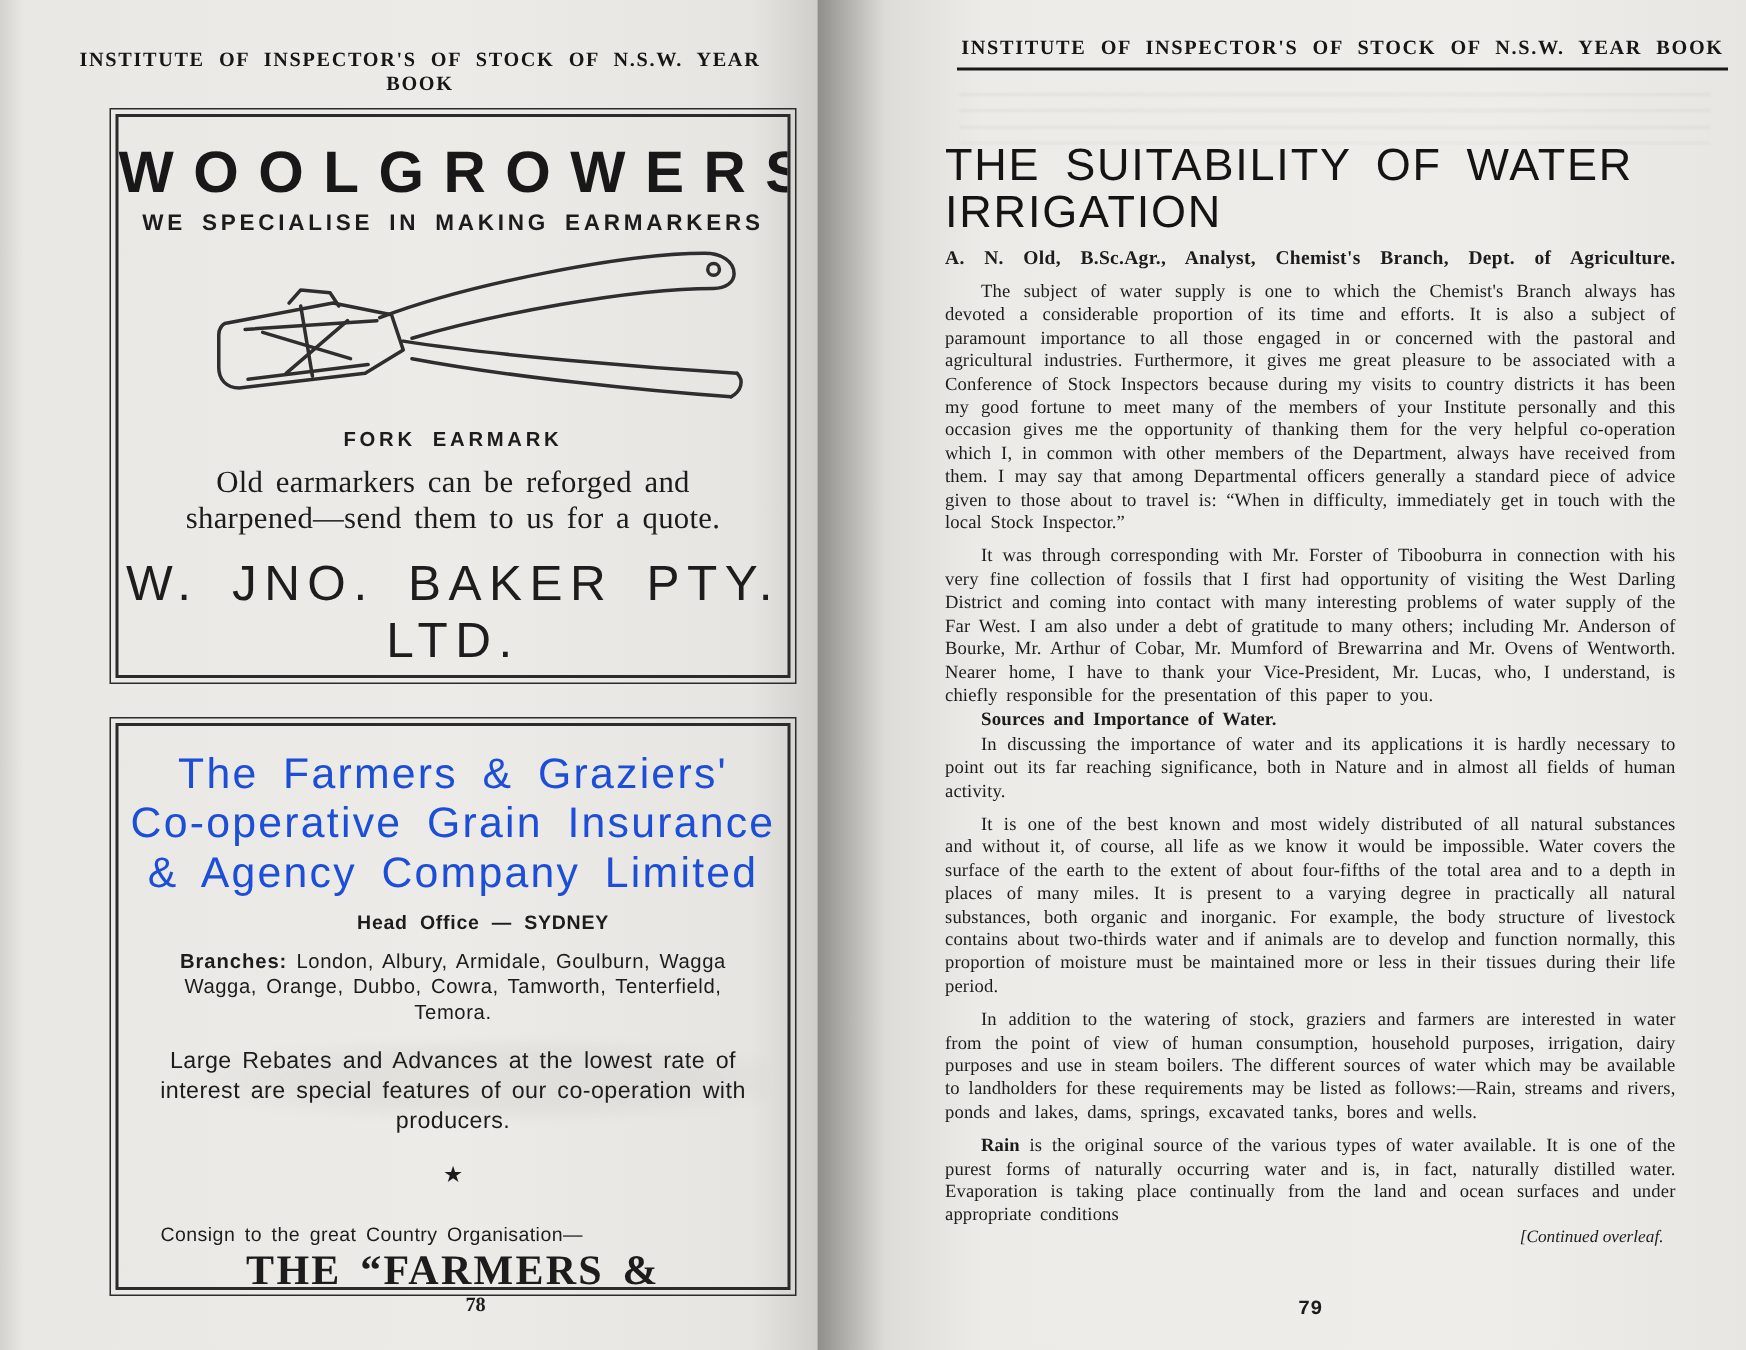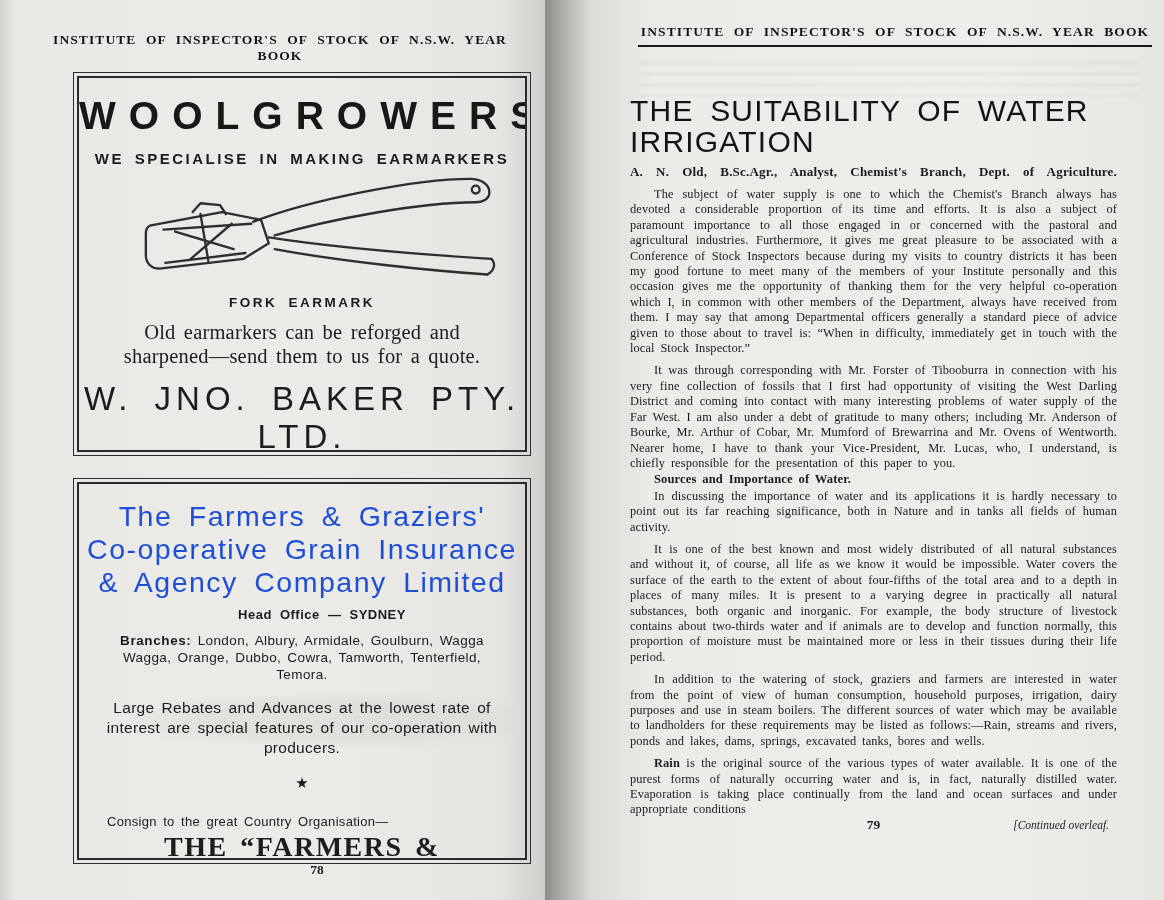--- a/index.html
+++ b/index.html
@@ -16,21 +16,21 @@
   .bleed{position:absolute;left:640px;top:62px;width:500px;height:34px;opacity:.5;filter:blur(1.1px);
        background:repeating-linear-gradient(180deg,rgba(90,90,88,.14) 0 2px,transparent 2px 11px);}
   .bleed2{position:absolute;left:110px;top:690px;width:400px;height:60px;opacity:.35;filter:blur(2.5px);
        background:radial-gradient(ellipse at 55% 50%,rgba(120,118,112,.25) 0 40%,transparent 70%);}
   .ad-box{position:absolute;left:73px;width:458px;border:1.5px solid #2b2b2b;padding:3px;box-sizing:border-box;}
   .ad-inner{border:2.5px solid #2b2b2b;width:100%;height:100%;box-sizing:border-box;text-align:center;overflow:hidden;}
   .ad1{top:72px;height:384px;}
   .ad2{top:478px;height:386px;}
   .wg-title{margin-top:16px;font-family:"Liberation Sans",sans-serif;font-weight:bold;
        font-size:39px;letter-spacing:13px;color:#181818;}
-  .wg-sub{margin-top:12px;font-family:"Liberation Sans",sans-serif;font-weight:bold;
+  .wg-sub{margin-top:2px;font-family:"Liberation Sans",sans-serif;font-weight:bold;
        font-size:15px;letter-spacing:2.5px;word-spacing:4px;}
   .wg-art{margin:6px auto 0 auto;display:block;}
   .wg-caption{font-family:"Liberation Sans",sans-serif;font-weight:bold;font-size:13.5px;letter-spacing:2.5px;word-spacing:5px;}
   .wg-body{margin-top:10px;font-size:20.5px;line-height:24px;letter-spacing:.2px;word-spacing:3px;}
   .wg-company{margin-top:12px;font-family:"Liberation Sans",sans-serif;font-size:33px;
        letter-spacing:5px;word-spacing:8px;color:#1d1d1d;}
   .fg-title{margin-top:16px;font-family:"Liberation Sans",sans-serif;font-weight:normal;
        font-size:28.5px;line-height:33px;letter-spacing:1.5px;word-spacing:7px;color:#1d4ed8;}
   .fg-head-office{margin-top:8px;font-family:"Liberation Sans",sans-serif;font-weight:bold;
        font-size:13px;letter-spacing:.5px;word-spacing:4px;padding-left:40px;}
@@ -49,21 +49,21 @@
        font-size:30px;line-height:31px;letter-spacing:1.2px;word-spacing:7px;color:#141414;}
   .byline{margin-top:7px;font-weight:bold;font-size:13px;letter-spacing:.2px;
        text-align:justify;text-align-last:justify;}
   .body-text{margin-top:7px;}
   .para{margin:0 0 7px 0;text-align:justify;text-indent:24px;
        font-size:12.4px;line-height:15.4px;letter-spacing:.1px;word-spacing:2.6px;}
   .subhead{margin:0 0 1px 0;font-weight:bold;font-size:12.6px;text-align:left;}
   .continued{margin-top:1px;text-align:right;font-style:italic;font-size:11.5px;padding-right:8px;}
   .pgnum{position:absolute;font-weight:bold;font-size:13.5px;text-align:center;}
   .pgnum.left{left:88px;top:862px;width:458px;}
-  .pgnum.right{left:630px;top:817px;width:487px;}
+  .pgnum.right{left:630px;top:866px;width:487px;font-family:Liberation Mono, monospace;}
   svg.pliers path, svg.pliers circle{stroke:#2e2e2e;stroke-width:2.4;fill:none;stroke-linecap:round;stroke-linejoin:round;}
 </style>
 </head>
 <body>
 
 <div class="spread">
 
   <div class="page-left"></div>
   <div class="page-right"></div>
   <div class="bleed"></div>
@@ -123,21 +123,21 @@
   <div class="article">
     <div class="art-title">
       <div>THE SUITABILITY OF WATER</div>
       <div>IRRIGATION</div>
     </div>
     <div class="byline">A. N. Old, B.Sc.Agr., Analyst, Chemist's Branch, Dept. of Agriculture.</div>
     <div class="body-text">
       <p class="para">The subject of water supply is one to which the Chemist's Branch always has devoted a considerable proportion of its time and efforts. It is also a subject of paramount importance to all those engaged in or concerned with the pastoral and agricultural industries. Furthermore, it gives me great pleasure to be associated with a Conference of Stock Inspectors because during my visits to country districts it has been my good fortune to meet many of the members of your Institute personally and this occasion gives me the opportunity of thanking them for the very helpful co-operation which I, in common with other members of the Department, always have received from them. I may say that among Departmental officers generally a standard piece of advice given to those about to travel is: “When in difficulty, immediately get in touch with the local Stock Inspector.”</p>
       <p class="para" style="margin-bottom:1px">It was through corresponding with Mr. Forster of Tibooburra in connection with his very fine collection of fossils that I first had opportunity of visiting the West Darling District and coming into contact with many interesting problems of water supply of the Far West. I am also under a debt of gratitude to many others; including Mr. Anderson of Bourke, Mr. Arthur of Cobar, Mr. Mumford of Brewarrina and Mr. Ovens of Wentworth. Nearer home, I have to thank your Vice-President, Mr. Lucas, who, I understand, is chiefly responsible for the presentation of this paper to you.</p>
       <p class="para subhead">Sources and Importance of Water.</p>
-      <p class="para">In discussing the importance of water and its applications it is hardly necessary to point out its far reaching significance, both in Nature and in tanks all fields of human activity.</p>
+      <p class="para">In discussing the importance of water and its applications it is hardly necessary to point out its far reaching significance, both in Nature and in almost all fields of human activity.</p>
       <p class="para">It is one of the best known and most widely distributed of all natural substances and without it, of course, all life as we know it would be impossible. Water covers the surface of the earth to the extent of about four-fifths of the total area and to a depth in places of many miles. It is present to a varying degree in practically all natural substances, both organic and inorganic. For example, the body structure of livestock contains about two-thirds water and if animals are to develop and function normally, this proportion of moisture must be maintained more or less in their tissues during their life period.</p>
       <p class="para">In addition to the watering of stock, graziers and farmers are interested in water from the point of view of human consumption, household purposes, irrigation, dairy purposes and use in steam boilers. The different sources of water which may be available to landholders for these requirements may be listed as follows:—Rain, streams and rivers, ponds and lakes, dams, springs, excavated tanks, bores and wells.</p>
       <p class="para" style="margin-bottom:0"><b>Rain</b>
          <span>is the original source of the various types of water available. It is one of the purest forms of naturally occurring water and is, in fact, naturally distilled water. Evaporation is taking place continually from the land and ocean surfaces and under appropriate conditions</span></p>
       <div class="continued">[Continued overleaf.</div>
     </div>
   </div>
 
   <div class="pgnum left">78</div>
   <div class="pgnum right">79</div>

